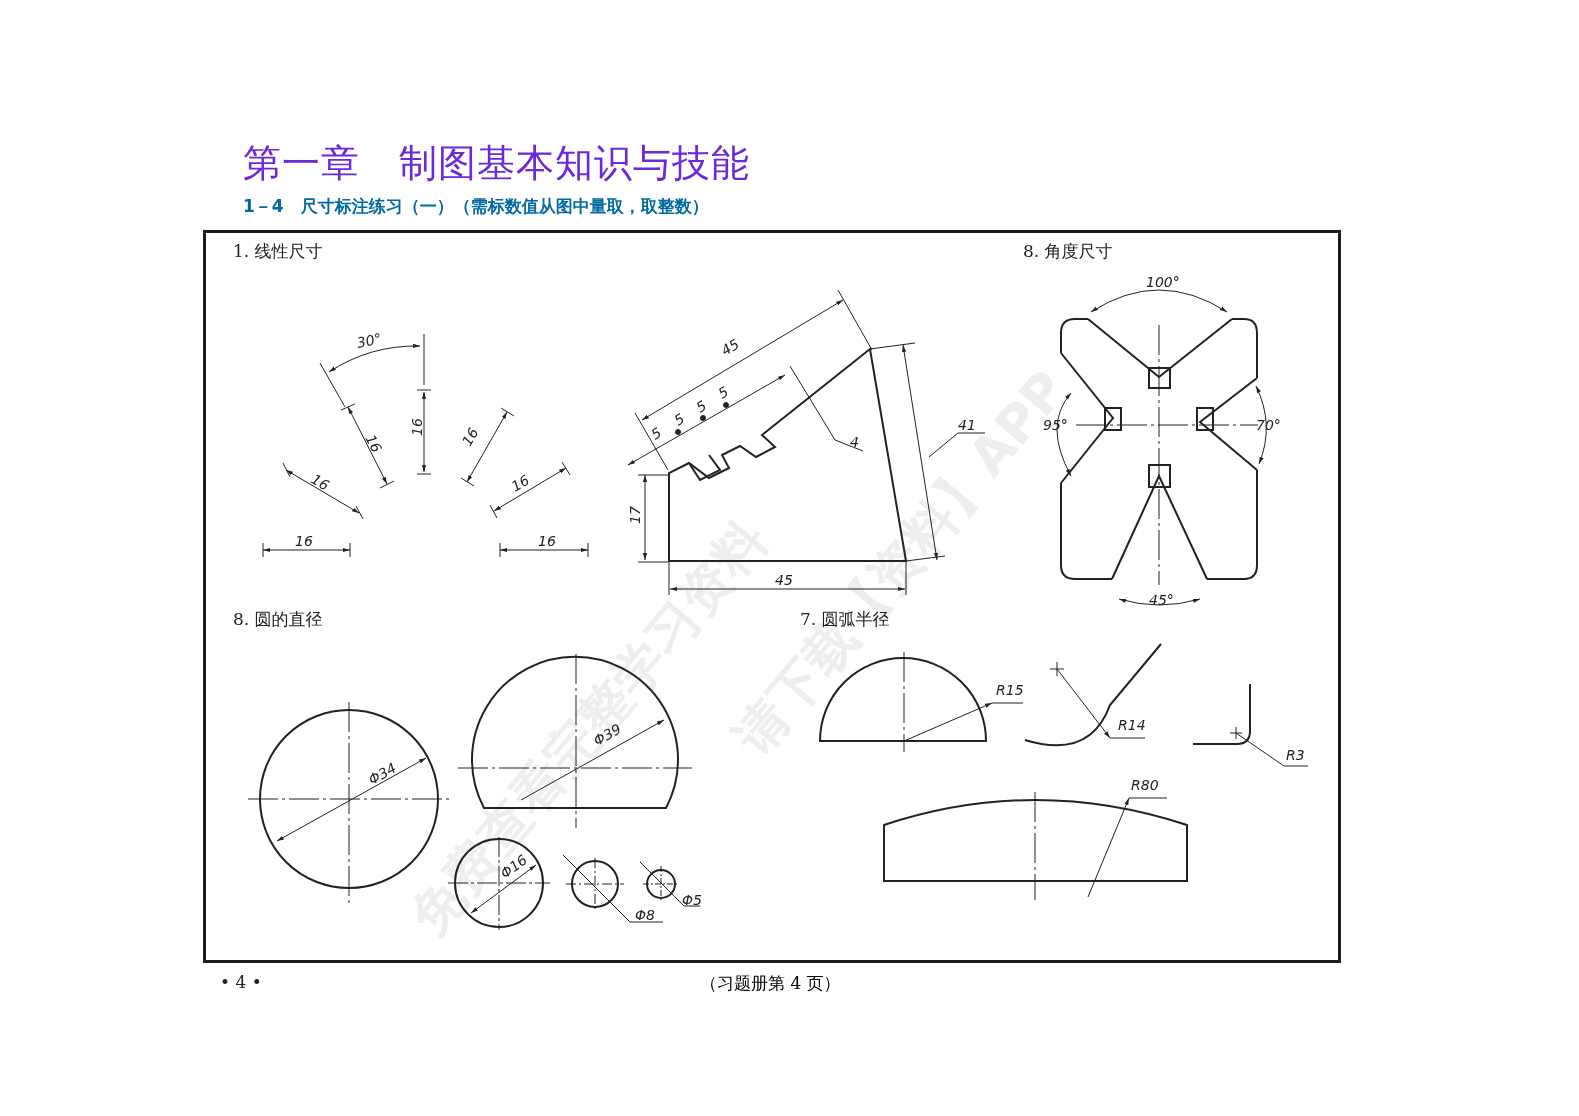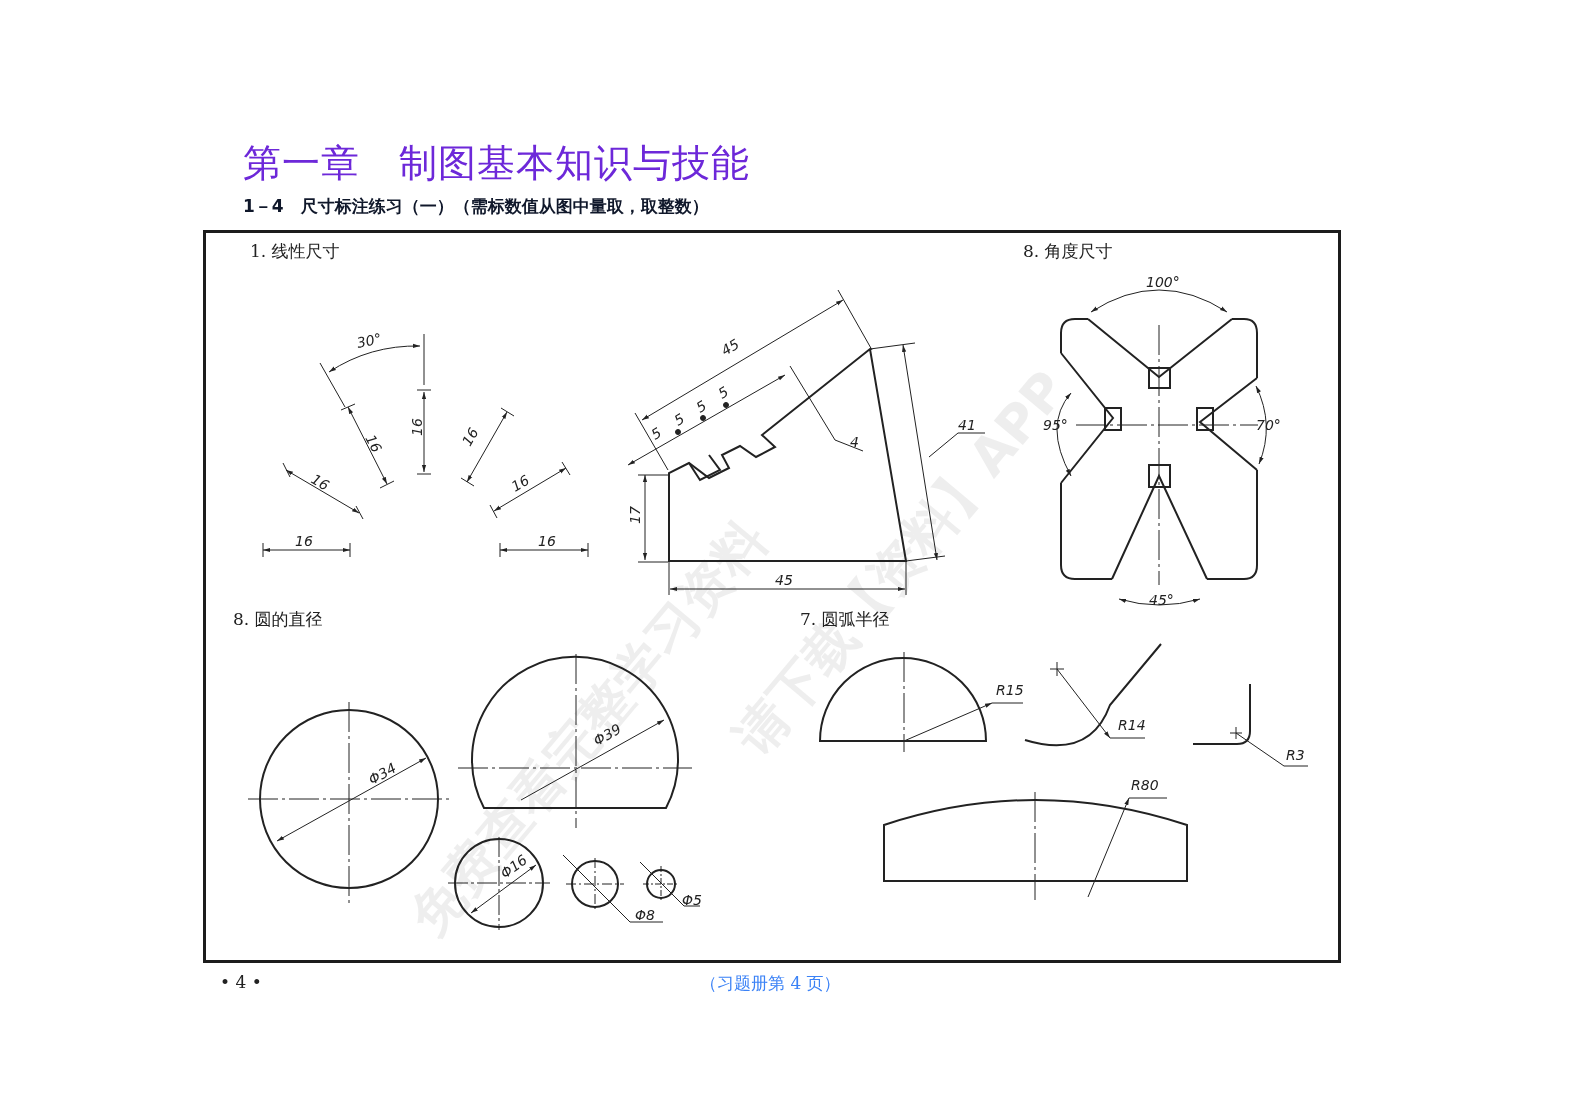--- a/index.html
+++ b/index.html
@@ -1,43 +1,43 @@
 <!DOCTYPE html>
 <html><head>
 <meta charset="utf-8">
 <style>
   html, body { margin: 0; padding: 0; background: #ffffff; }
   body { width: 1579px; height: 1116px; position: relative; overflow: hidden;
          font-family: "DejaVu Serif", "Liberation Serif", serif; color: #111; }
   .chapter-title { position: absolute; left: 243px; top: 138px; font-size: 38px;
          letter-spacing: 1px; font-family: "DejaVu Serif", serif; color: #6d28d9; white-space: pre; }
   .section-title { position: absolute; left: 243px; top: 195px; font-size: 17px; font-weight: bold;
-         font-family: "DejaVu Sans", sans-serif; color: #0f172a; white-space: pre; }
+         font-family: "DejaVu Sans", sans-serif; color: #0369a1; white-space: pre; }
   .frame { position: absolute; left: 203px; top: 230px; width: 1132px; height: 727px;
          border: 3px solid #1c1c1c; }
   .sub { position: absolute; font-size: 17px; font-family: "DejaVu Serif", serif; color: #222; white-space: pre; }
   svg.draw { position: absolute; left: 0; top: 0; }
   .dim { font-family: "DejaVu Sans", sans-serif; font-style: italic; font-size: 14px; fill: #222; }
   .footer-left { position: absolute; left: 220px; top: 972px; font-size: 17px; color: #222; white-space: pre; }
-  .footer-center { position: absolute; left: 700px; top: 972px; font-size: 17px; color: #3b82f6; white-space: pre; }
+  .footer-center { position: absolute; left: 700px; top: 972px; font-size: 17px; color: #000000; white-space: pre; }
   .wm { position: absolute; font-family: "DejaVu Sans", sans-serif; font-weight: bold; font-size: 52px;
         color: rgba(120,120,120,0.13); transform-origin: left top; white-space: pre; pointer-events: none; }
 </style>
 </head>
 <body>
 
 <div class="wm" style="left:395px; top:905px; transform: rotate(-50deg);">免费查看完整学习资料</div>
 <div class="wm" style="left:720px; top:725px; transform: rotate(-50deg);">请下载【资料】APP</div>
 
 <div class="chapter-title">第一章　制图基本知识与技能</div>
 <div class="section-title">1－4　尺寸标注练习（一）（需标数值从图中量取，取整数）</div>
 
 <div class="frame"></div>
 
-<div class="sub" style="left:250px; top:240px;">1. 线性尺寸</div>
+<div class="sub" style="left:233px; top:240px;">1. 线性尺寸</div>
 <div class="sub" style="left:1023px; top:240px;">8. 角度尺寸</div>
 <div class="sub" style="left:233px; top:608px;">8. 圆的直径</div>
 <div class="sub" style="left:800px; top:608px;">7. 圆弧半径</div>
 
 <svg class="draw" width="1579" height="1116" viewBox="0 0 1579 1116">
   <defs>
     <marker id="arr" viewBox="0 0 10 10" refX="10" refY="5" markerWidth="7" markerHeight="7" orient="auto-start-reverse">
       <path d="M0,2 L10,5 L0,8 z" fill="#222"></path>
     </marker>
   </defs>

